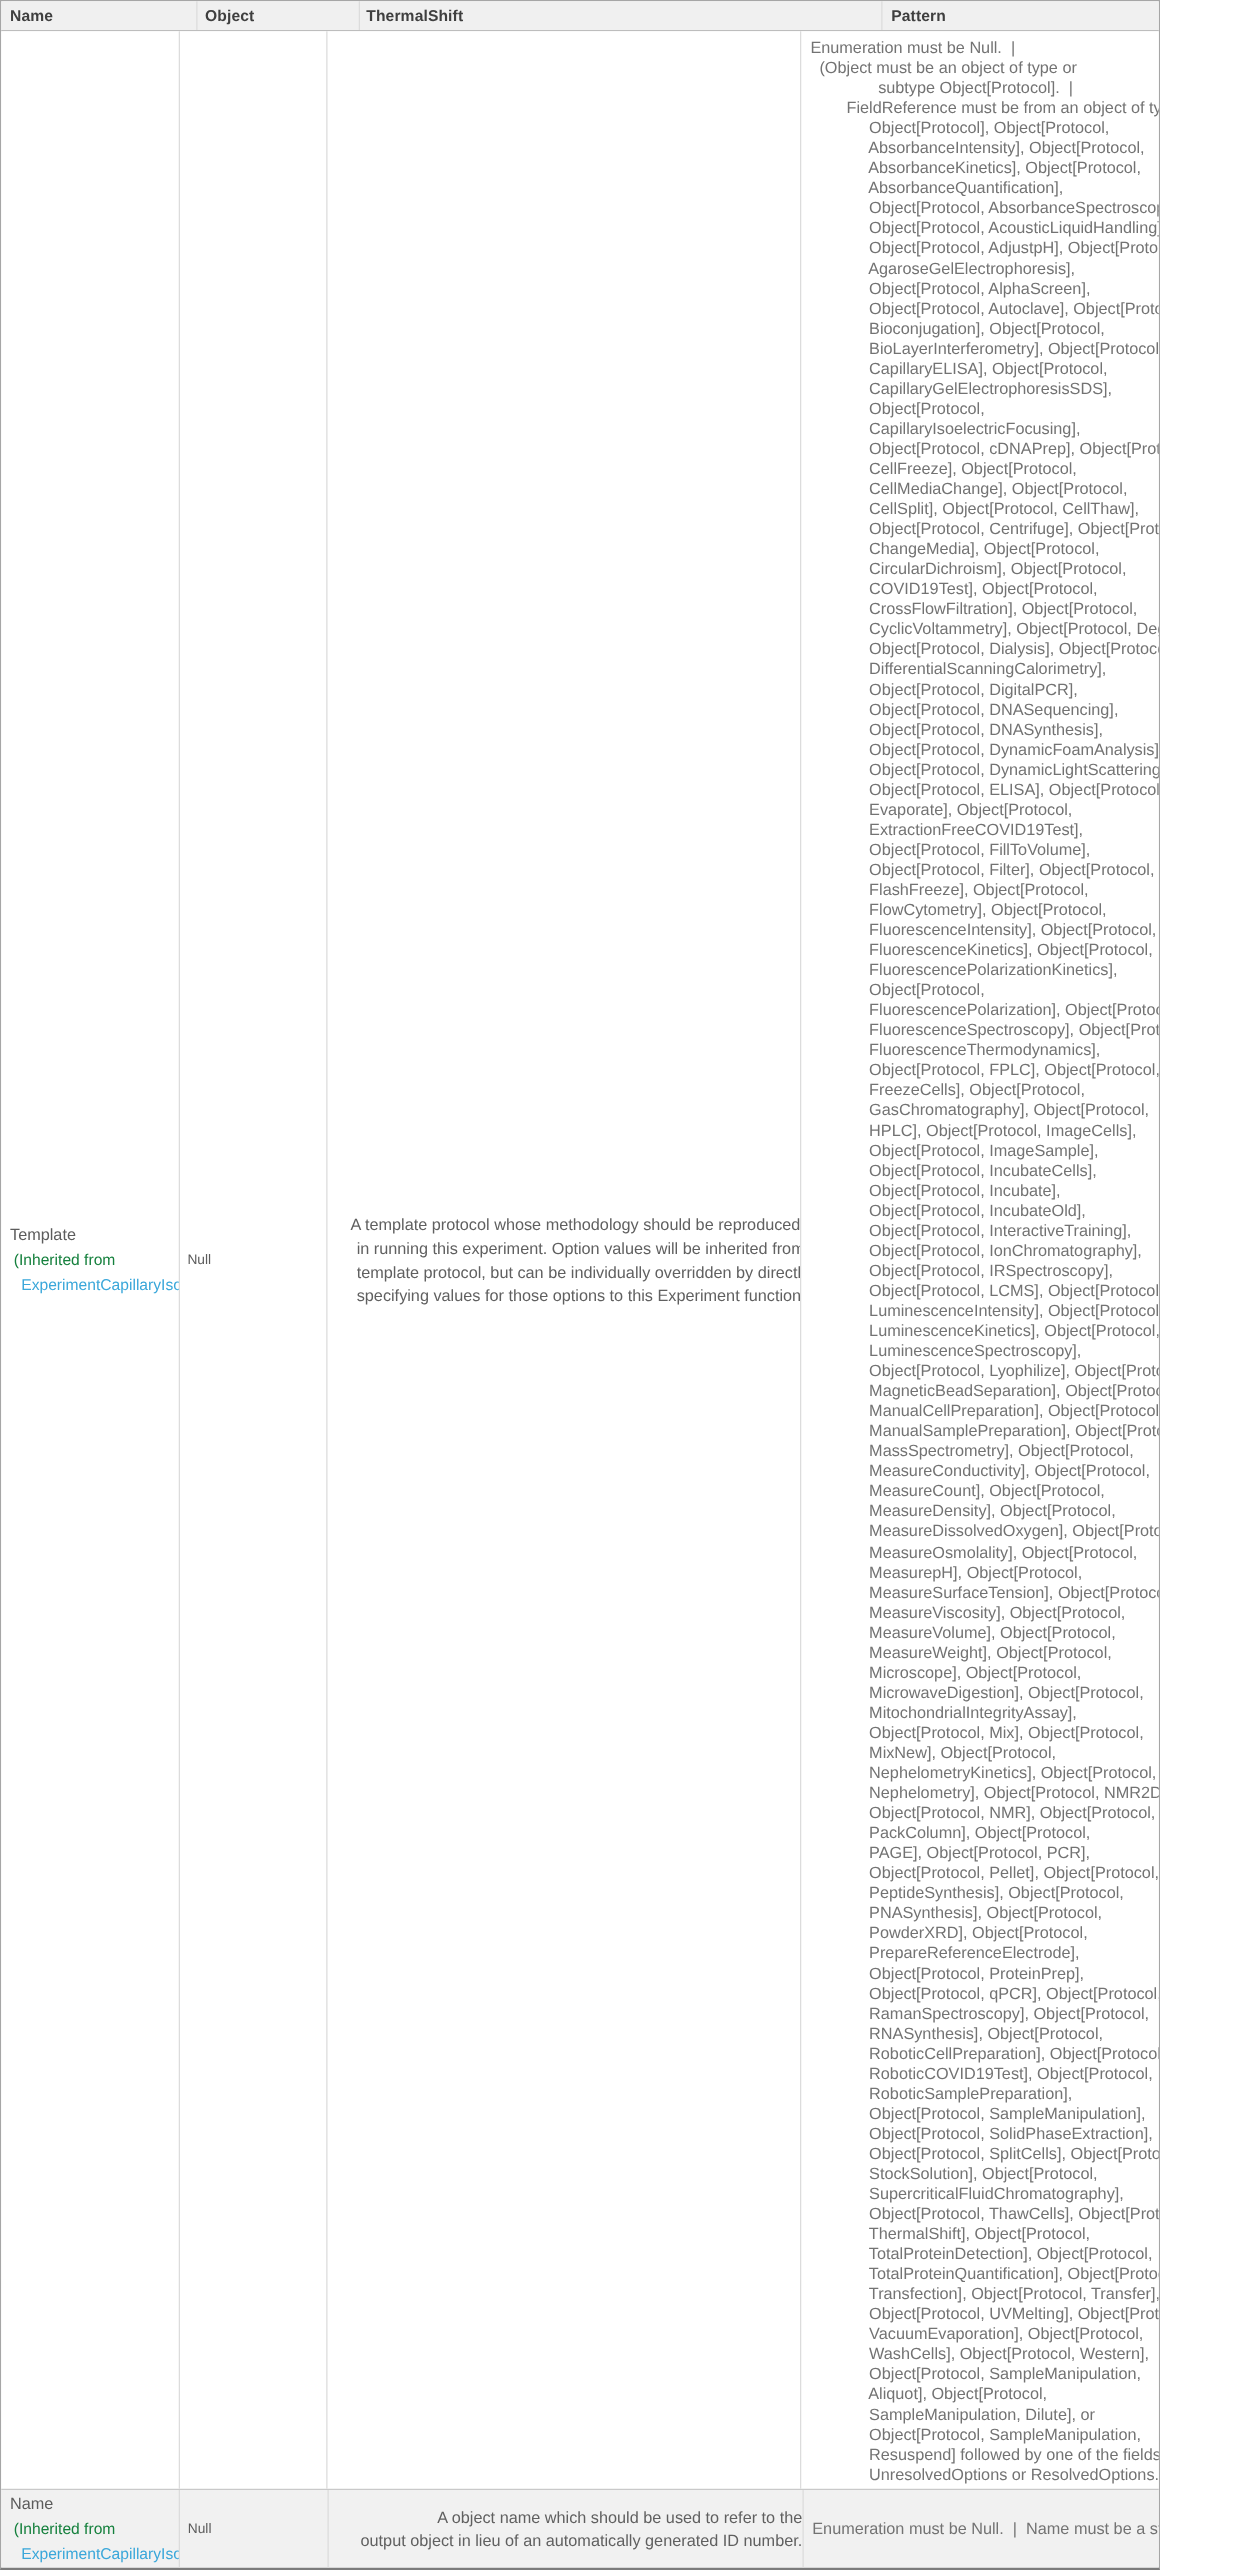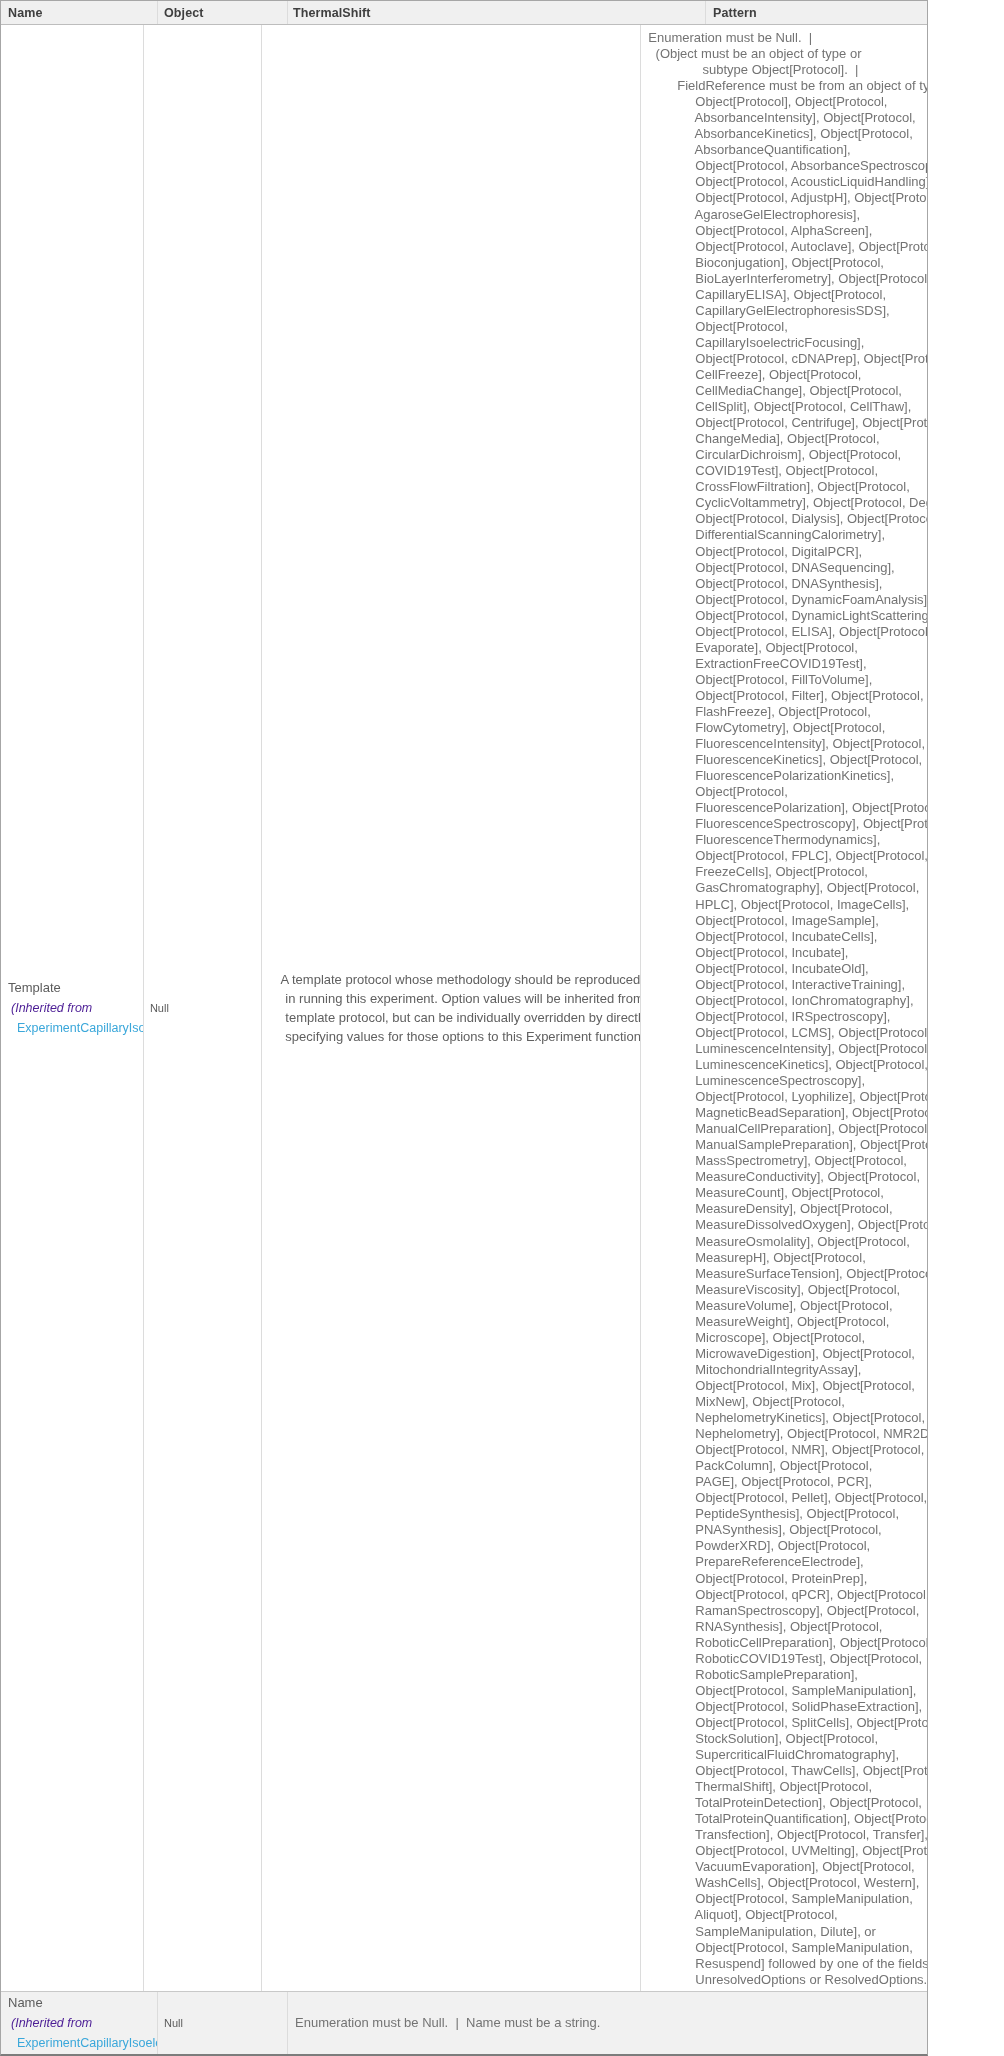--- a/index.html
+++ b/index.html
@@ -15,21 +15,21 @@
   .c-default{width:130px;border-right:1px solid #dcdcdc;padding-left:6px;}
   .c-desc{width:418px;border-right:1px solid #dcdcdc;padding-left:5px;}
   .c-pattern{flex:1 1 auto;}
   .hcell{display:flex;align-items:center;font-size:12.5px;font-weight:bold;color:#3f3f3f;letter-spacing:.1px;}
   .vcenter{display:flex;flex-direction:column;justify-content:center;}
   .ptop{padding-top:5px;}
   .pre{white-space:pre;font-size:13px;color:#737373;}
   .c-desc .pre{line-height:19px;color:#606060;text-align:right;}
   .c-pattern .pre{line-height:16.05px;}
   .nm-title{font-size:13px;line-height:20px;color:#5c5c5c;}
-  .nm-inh{font-size:12.5px;line-height:20px;color:#4c1d95;padding-left:3px;font-style:italic;}
+  .nm-inh{font-size:12.5px;line-height:20px;color:#15803d;padding-left:3px;}
   .nm-link{font-size:12.5px;line-height:20px;padding-left:9px;white-space:nowrap;cursor:pointer;}
   .df{font-size:11px;color:#5c5c5c;}
 </style>
 </head>
 <body>
 
 <div class="tbl">
 
   <div class="row row-header">
     <div class="cell c-name hcell">Name</div>
@@ -181,18 +181,22 @@
 
   <div class="row row-name">
     <div class="cell c-name vcenter">
       <div class="nm-title">Name</div>
       <div class="nm-inh">(Inherited from</div>
       <div class="nm-link link-color" style="color: rgb(58, 167, 218);">ExperimentCapillaryIsoelectric</div>
     </div>
     <div class="cell c-default vcenter">
       <div class="df">Null</div>
     </div>
+    <div class="cell c-desc vcenter">
+      <div class="pre">A object name which should be used to refer to the
+     output object in lieu of an automatically generated ID number.</div>
+    </div>
     <div class="cell c-pattern vcenter">
       <div class="pre">Enumeration must be Null.  |  Name must be a string.</div>
     </div>
   </div>
 
 </div>
 
 </body></html>

